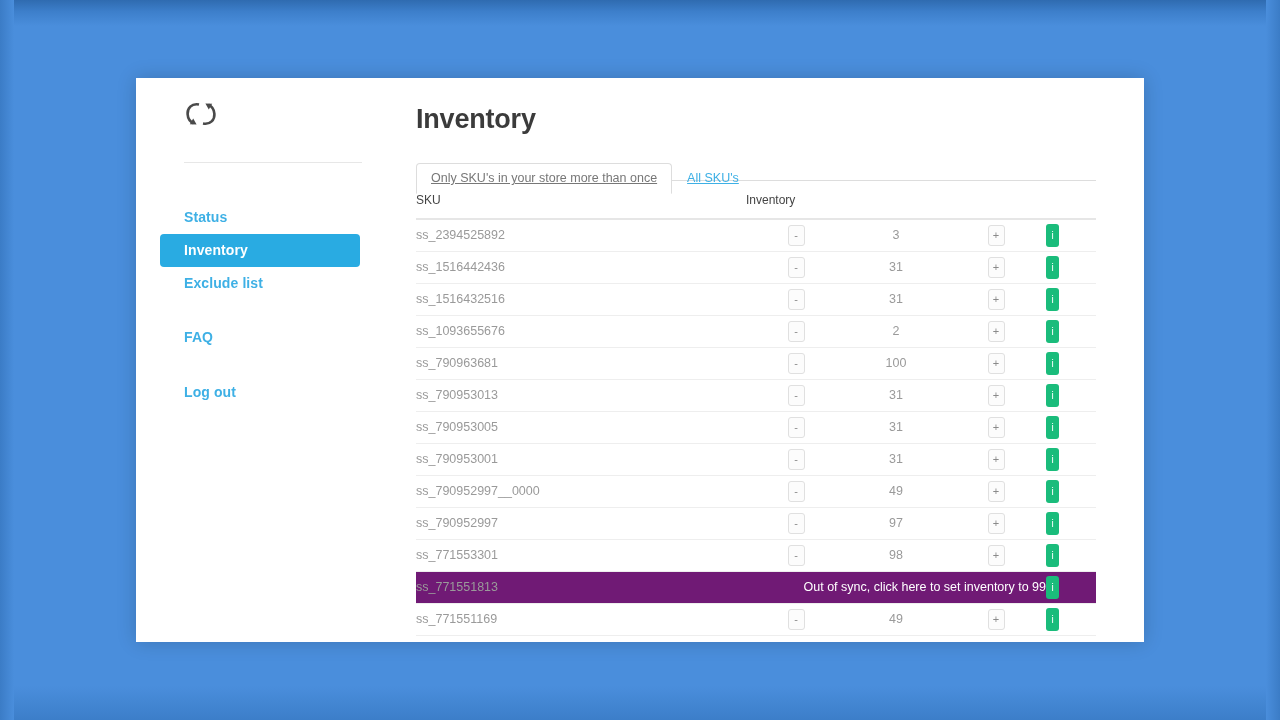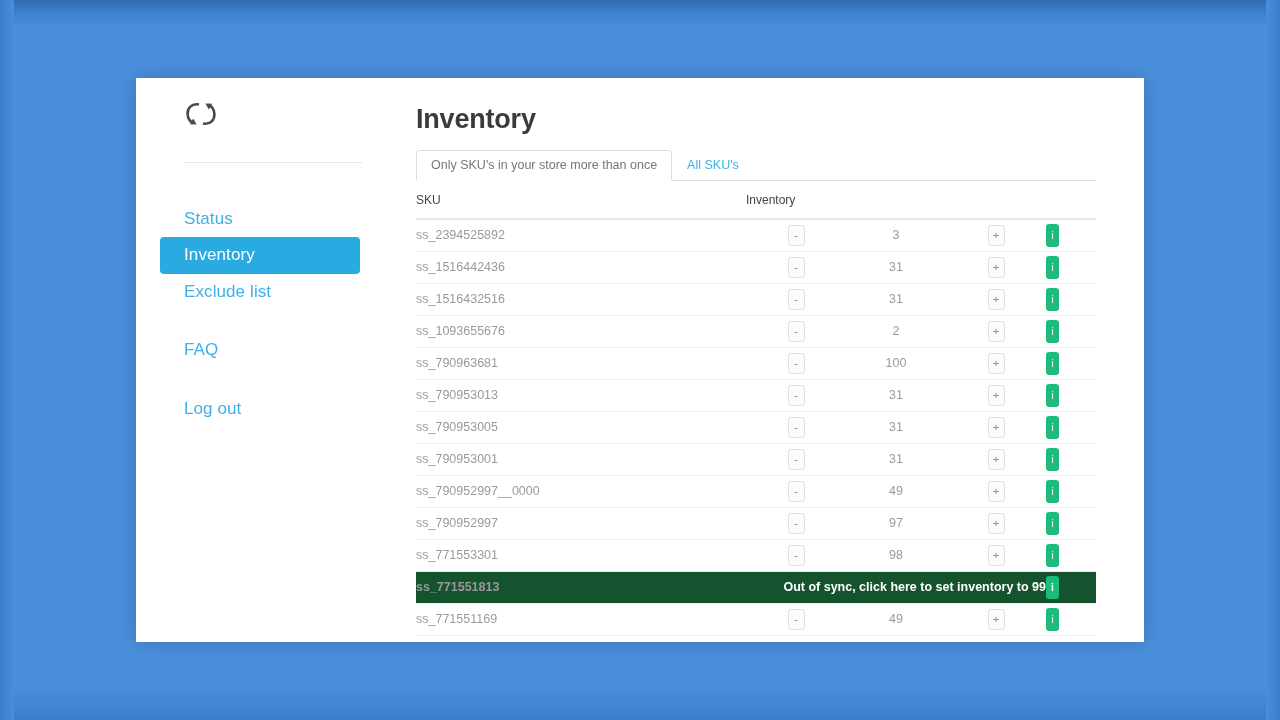--- a/index.html
+++ b/index.html
@@ -66,28 +66,29 @@
     background: #e7e7e7;
     margin: 12px 0 0 48px;
     width: 178px;
   }
   #sidebar-nav {
     margin-top: 38px;
     padding: 0 24px 0 24px;
   }
   .nav-item {
     display: block;
-    font-size: 17px;
+    font-size: 14px;
     color: #3eb0e5;
     text-decoration: none;
     padding: 8px 0 8px 24px;
     border-radius: 4px;
     line-height: 1.2;
     cursor: pointer;
     letter-spacing: .1px;
+    font-weight: bold;
   }
   .nav-item.active {
     background: #29abe2;
     color: #ffffff;
   }
   .nav-gap { height: 22px; }
 
   
   #main {
     flex: 1 1 auto;
@@ -111,24 +112,25 @@
     height: 30px;
     position: relative;
   }
   .tab {
     font-size: 12.5px;
     padding: 7px 14px 7px 14px;
     cursor: pointer;
     color: #3eb0e5;
     line-height: 1.2;
     position: relative;
-    top: 1px;
+    top: 14px;
     border: 1px solid transparent;
     border-radius: 4px 4px 0 0;
     white-space: nowrap;
+    text-decoration: underline;
   }
   .tab.active {
     color: #777777;
     background: #ffffff;
     border: 1px solid #dddddd;
     border-bottom-color: #ffffff;
   }
 
   
   #inv-table {
@@ -182,25 +184,24 @@
     background: #1abc7b;
     color: #ffffff;
     font-size: 10px;
     line-height: 23px;
     text-align: center;
     cursor: pointer;
     vertical-align: middle;
     font-style: normal;
   }
   tr.row-warning td {
-    background: #14532d;
+    background: #701a75;
     color: #ffffff;
     border-bottom: 1px solid #f7a416;
     height: 34px;
-    font-weight: bold;
   }
   tr.row-warning td.cell-sku { color: #ffffff; }
   .warn-msg {
     display: block;
     text-align: right;
     font-size: 12.5px;
     color: #ffffff;
     cursor: pointer;
   }
 </style>

